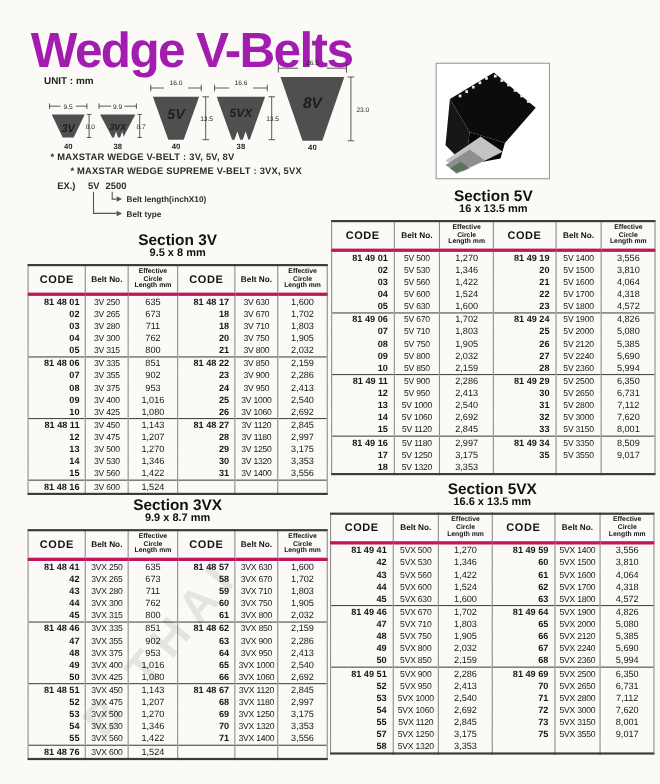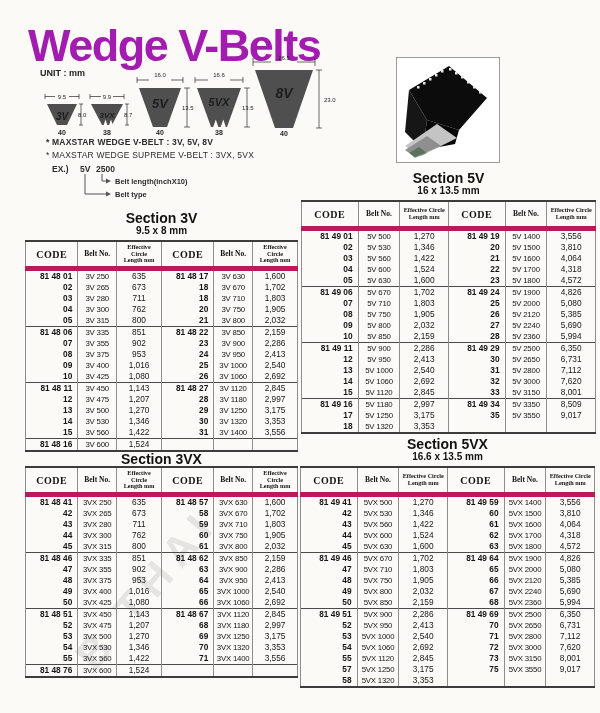--- a/index.html
+++ b/index.html
@@ -20,21 +20,21 @@
   #profiles{left:34px;top:52px;width:312px;height:94px;}
   #profiles text{fill:#1d1d1d;}
   .dim{stroke:#2a2a2a;stroke-width:0.7;fill:none;}
   .trap{fill:#4f4f4f;}
   .belt-label{fill:#ffffff;font-weight:bold;font-style:italic;text-anchor:middle;}
   .dim-t{font-size:6px;text-anchor:middle;}
   .dim-s{font-size:6px;}
   .ang{font-size:7px;text-anchor:middle;font-weight:bold;}
   .notch{fill:#fbfaf7;}
   #note1{left:46px;top:137px;font-size:8.5px;font-weight:bold;color:#2b2b2b;letter-spacing:0.2px;}
-  #note2{left:46px;top:150px;font-size:8.5px;font-weight:normal;color:#2b2b2b;letter-spacing:0.2px;}
+  #note2{left:64px;top:150px;font-size:8.5px;font-weight:bold;color:#2b2b2b;letter-spacing:0.2px;}
   #example{left:52px;top:164px;width:245px;height:42px;}
   .ex-t{position:absolute;font-size:8.5px;font-weight:bold;color:#2b2b2b;}
   .ex-n{position:absolute;font-size:7.5px;font-weight:bold;color:#2b2b2b;}
   #photo-box{
     left:396px;top:57px;width:104px;height:106px;
     border:1px solid #9a9a9a;background:#ffffff;box-sizing:border-box;
   }
   #watermark{
     left:66px;top:648px;
     font-size:42px;font-weight:bold;letter-spacing:9px;
@@ -50,23 +50,23 @@
   #sec-3vx{left:25px;top:453px;width:273px;}
   table.belt-table{
     border-collapse:collapse;width:100%;table-layout:fixed;
     border-top:2px solid #3c3c3c;border-bottom:2px solid #3c3c3c;
   }
   table.belt-table th, table.belt-table td{
     border-left:1px solid #8d8d8d;border-right:1px solid #8d8d8d;
     padding:0 2px;text-align:center;overflow:hidden;
   }
   table.belt-table th{
-    border-bottom:5px solid #be185d;
+    border-bottom:3px solid #be185d;
     height:24px;font-weight:bold;vertical-align:middle;
-    font-size:6.2px;line-height:1.1;white-space:pre-line;color:#111;font-family:Liberation Serif, serif;
+    font-size:6.2px;line-height:1.1;white-space:pre-line;color:#111;
   }
   table.belt-table th.col-code{font-size:10px;letter-spacing:0.5px;}
   table.belt-table th.col-belt{font-size:7.5px;white-space:nowrap;}
   table.belt-table td{
     height:11px;line-height:11px;font-size:8.3px;white-space:nowrap;color:#141414;
   }
   td.col-code{font-weight:bold;text-align:right !important;padding-right:5px !important;}
   td.col-belt{font-size:7.8px !important;letter-spacing:-0.2px;}
   .col-code{width:19.5%;}
   .col-belt{width:14%;}
@@ -492,20 +492,21 @@
             <td class="col-belt"></td>
             <td class="col-len"></td>
           </tr>
         </tbody>
       </table>
     </div>
 </div>
 
 <div class="abs section" id="sec-3vx">
   <div class="sec-title">Section 3VX</div>
+  <div class="sec-sub">9.9 x 8.7 mm</div>
   <div>
       <table class="belt-table">
         <thead>
           <tr>
             <th class="col-code">CODE</th>
             <th class="col-belt">Belt No.</th>
             <th class="col-len">Effective Circle
 Length mm</th>
             <th class="col-code">CODE</th>
             <th class="col-belt">Belt No.</th>

